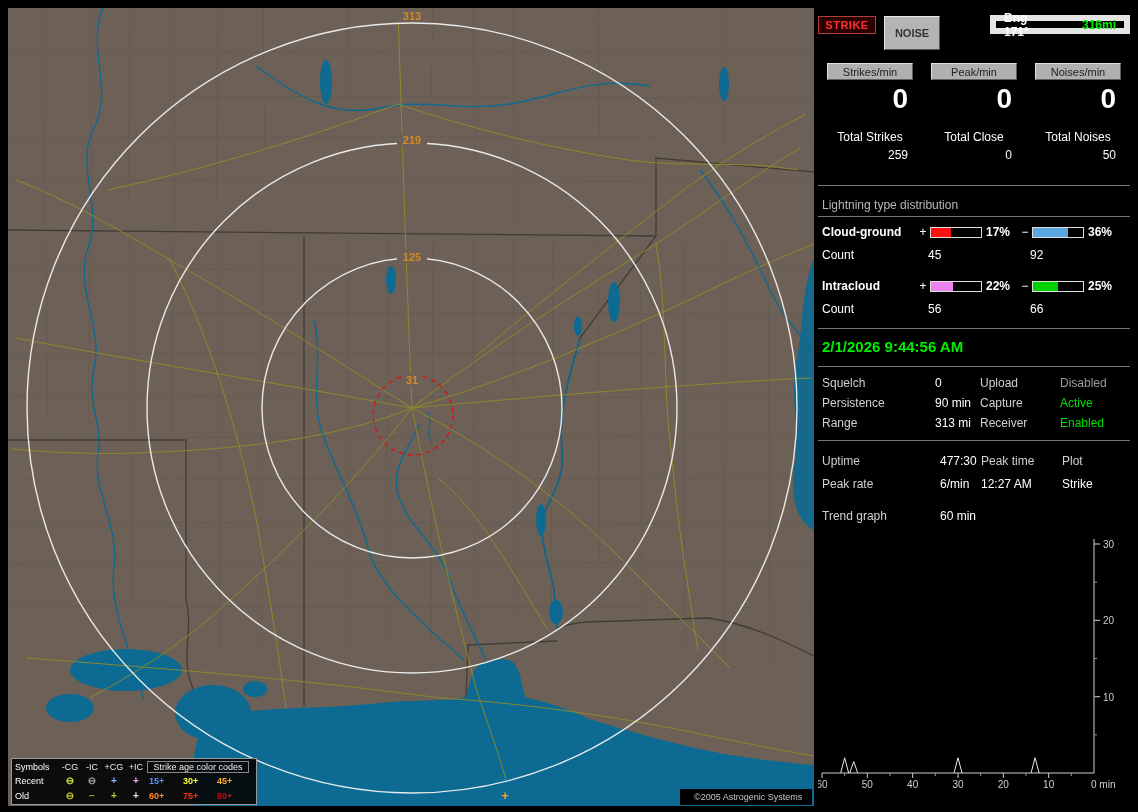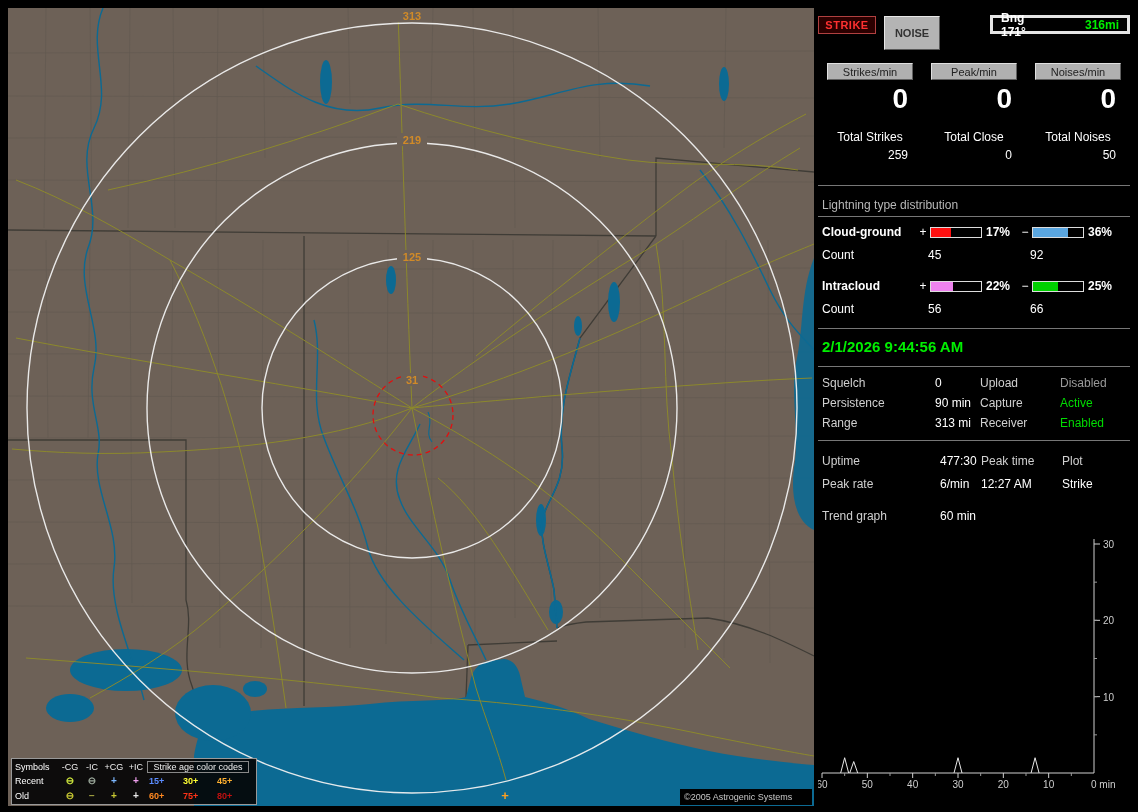--- a/index.html
+++ b/index.html
@@ -15,35 +15,35 @@
             background:rgba(5,5,5,0.92); border:1px solid #999; font-size:9px; color:#ddd;
             display:flex; flex-direction:column; justify-content:space-around; padding:1px 3px; }
   .lg-row { display:grid; grid-template-columns:44px 22px 22px 22px 22px 34px 34px 34px; align-items:center; height:13px; }
   .lg-label { color:#fff; }
   .lg-sym { text-align:center; font-weight:bold; font-size:10px; line-height:10px; }
   .lg-colhead { text-align:center; color:#eee; }
   .lg-age-title { grid-column:6 / 9; border:1px solid #888; text-align:center; height:12px; line-height:10px; color:#eee; }
   .lg-age { font-weight:bold; padding-left:2px; }
 
   .credit { position:absolute; left:672px; top:781px; width:132px; height:16px; background:#000;
-            color:#c8c8c8; font-size:9px; line-height:16px; padding-left:4px; }
+            color:#c8c8c8; font-size:9px; line-height:16px; padding-left:14px; }
 
   
   .panel { position:absolute; left:818px; top:8px; width:312px; height:798px; background:#000;
            color:#fff; font-size:12px; }
   button { font-family:inherit; cursor:pointer; }
 
   .strike-btn { position:absolute; left:0; top:8px; width:58px; height:18px;
                 background:#2b0000; color:#ff3030; border:1px solid #b04040;
                 font-weight:bold; font-size:11px; letter-spacing:0.5px; }
   .noise-btn  { position:absolute; left:66px; top:8px; width:56px; height:34px;
                 background:#b4b4b4; color:#333; border:1px solid;
                 border-color:#e8e8e8 #585858 #585858 #e8e8e8; font-weight:bold; font-size:11px; }
   .bng-box { position:absolute; left:172px; top:7px; width:140px; height:19px;
-             background:#000; border:3px solid #e5e5e5; display:flex; justify-content:space-between;
+             background:#000; border:6px solid #e5e5e5; display:flex; justify-content:space-between;
              align-items:center; padding:0 8px; font-weight:bold; font-size:12px;gap:42px; }
 
   .grid3 { position:absolute; left:0; width:312px; display:grid; grid-template-columns:104px 104px 104px; justify-items:center; }
   .rate-btn { width:86px; height:17px; font-size:11px; background:#b0b0b0; color:#222;
               border:1px solid; border-color:#e0e0e0 #606060 #606060 #e0e0e0; }
   .big-zero { font-size:28px; font-weight:bold; color:#fff; line-height:30px; width:100%; text-align:right; padding-right:14px; }
   .tot-label { font-size:12px; color:#fff; }
   .tot-value { width:100%; text-align:right; padding-right:14px; color:#fff; }
 
   .hline { position:absolute; left:0; width:312px; border-top:1px solid #777; }

